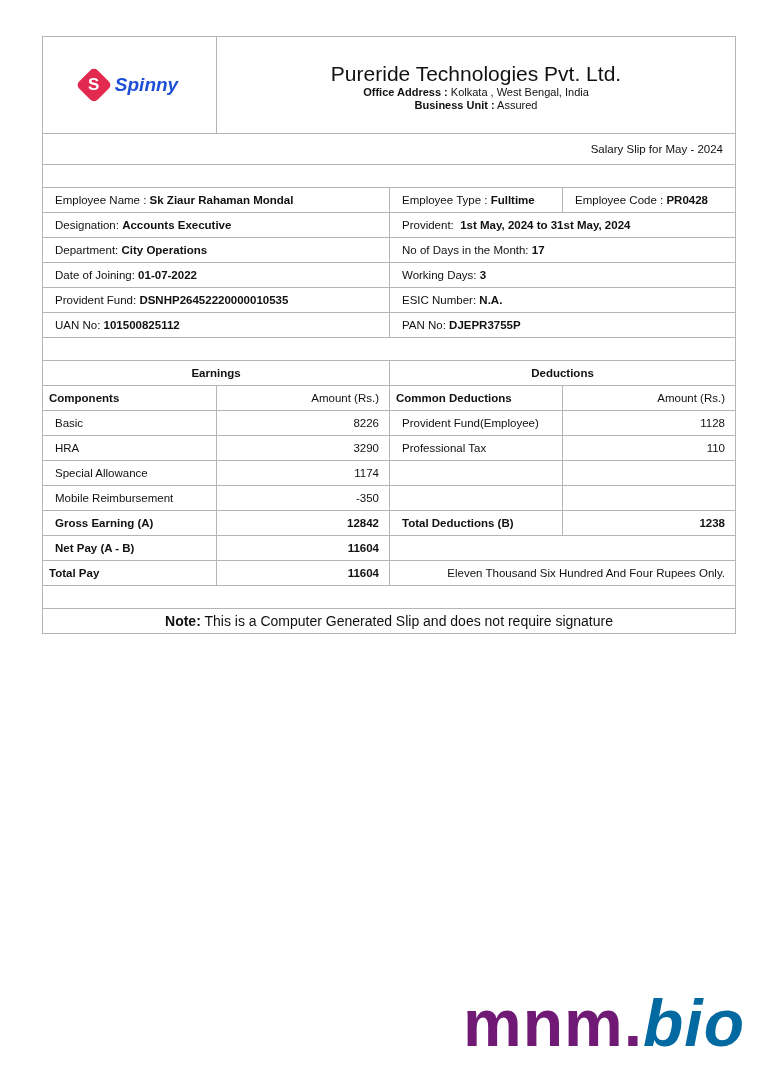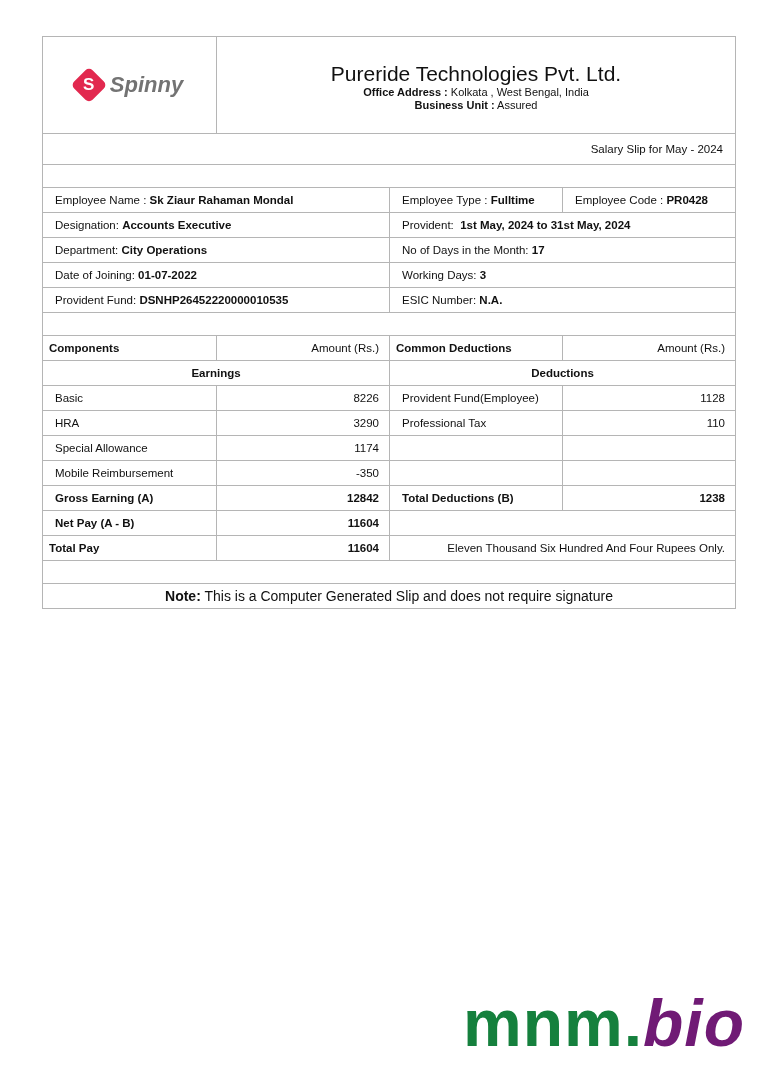--- a/index.html
+++ b/index.html
@@ -12,24 +12,24 @@
   b { font-weight:bold;text-align:right; }
   .hdr-logo { height:96px !important; text-align:center; }
   .hdr-co { text-align:center; height:96px !important;border-radius:9px; }
   .co-name { font-size:21px; display:block; margin-top:4px; }
   .co-line { font-size:11px; display:block; line-height:13px; }
   .title-cell { font-size:16px; height:30px !important; text-align:right; }
   .blank { height:22px !important; }
   .logo { display:inline-flex; align-items:center; gap:8px; }
   .diamond { width:26px; height:26px; background:#e2294f; transform:rotate(45deg); border-radius:5px; display:inline-flex; align-items:center; justify-content:center; }
   .diamond span { transform:rotate(-45deg); color:#fff; font-weight:bold; font-size:17px; }
-  .logo-text { font-size:22px; font-weight:bold; color:#737373; font-style:italic; }
+  .logo-text { font-size:19px; font-weight:bold; color:#1d4ed8; font-style:italic; }
   .watermark { position:absolute; left:463px; top:985px; font-size:66px; font-weight:bold; letter-spacing:1px; }
-  .wm-a { color:#15803d; }
-  .wm-b { color:#701a75; font-style:italic; }
+  .wm-a { color:#701a75; }
+  .wm-b { color:#0369a1; font-style:italic; }
 </style>
 </head>
 <body>
 
 <table class="slip">
   <colgroup>
       <col style="width:174px">
       <col style="width:173px">
       <col style="width:173px">
       <col style="width:173px">
@@ -72,32 +72,36 @@
   </tr>
   <tr>
     <td colspan="2"><span>Date of Joining: </span><b>01-07-2022</b></td>
     <td colspan="2"><span>Working Days: </span><b>3</b></td>
   </tr>
   <tr>
     <td colspan="2"><span>Provident Fund: </span><b>DSNHP26452220000010535</b></td>
     <td colspan="2"><span>ESIC Number: </span><b>N.A.</b></td>
   </tr>
   <tr>
+    <td colspan="2"><span>UAN No: </span><b>101500825112</b></td>
+    <td colspan="2"><span>PAN No: </span><b>DJEPR3755P</b></td>
+  </tr>
+  <tr>
         <td colspan="4" class="blank"></td>
       </tr>
 
+  <tr>
+    <td colspan="2" class="c"><b>Earnings</b></td>
+    <td colspan="2" class="c"><b>Deductions</b></td>
+  </tr>
   <tr>
     <td class="tight"><b>Components</b></td>
     <td class="r">Amount (Rs.)</td>
     <td class="tight"><b>Common Deductions</b></td>
     <td class="r">Amount (Rs.)</td>
-  </tr>
-  <tr>
-    <td colspan="2" class="c"><b>Earnings</b></td>
-    <td colspan="2" class="c"><b>Deductions</b></td>
   </tr>
   <tr>
     <td>Basic</td>
     <td class="r">8226</td>
     <td>Provident Fund(Employee)</td>
     <td class="r">1128</td>
   </tr>
   <tr>
     <td>HRA</td>
     <td class="r">3290</td>

